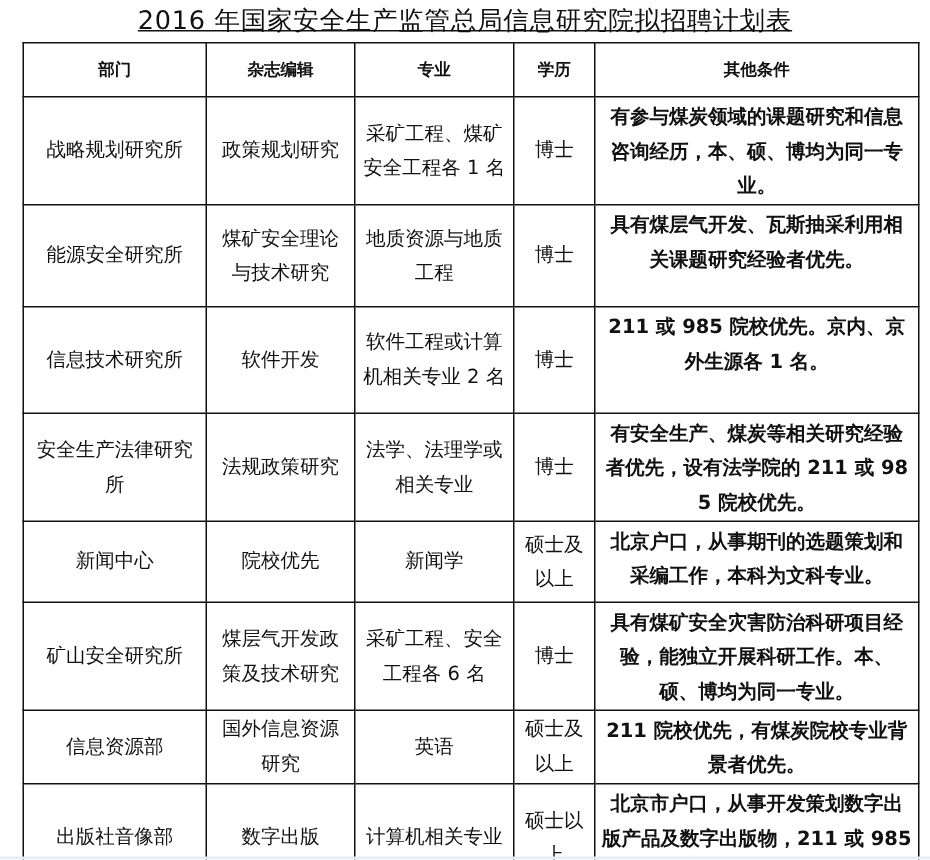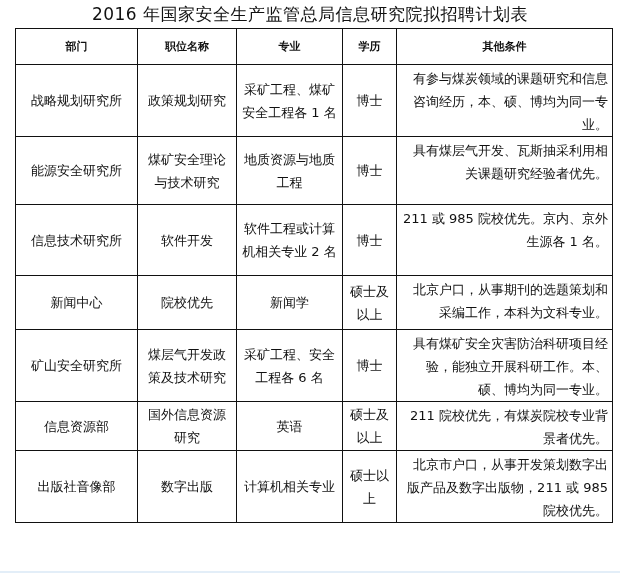--- a/index.html
+++ b/index.html
@@ -5,35 +5,36 @@
   html, body { margin: 0; padding: 0; background: #ffffff; }
   body {
     width: 620px; height: 573px; position: relative; overflow: hidden;
     font-family: "DejaVu Sans", "Liberation Sans", sans-serif;
     color: #111;
   }
   .title {
     position: absolute; left: 0; top: 2px; width: 620px;
     text-align: center; font-size: 17px; line-height: 24px; color: #111;
     letter-spacing: 0.5px;
+    text-decoration: underline;
   }
   table.plan {
     position: absolute; left: 15px; top: 28px;
     width: 597px; border-collapse: collapse; table-layout: fixed;
   }
   table.plan td, table.plan th {
     border: 1.5px solid #111; padding: 0 4px;
     font-size: 13px; line-height: 23px; vertical-align: middle;
     text-align: center; word-break: break-all;
   }
   table.plan th {
     font-weight: bold; font-size: 11px; height: 35px;
     font-family: "DejaVu Serif", "Liberation Serif", serif;
   }
-  table.plan td.other { text-align: right; vertical-align: top; padding-top: 2px; }
+  table.plan td.other { text-align: center; vertical-align: top; padding-top: 2px; font-weight: bold; }
   col.c1 { width: 122px; }
   col.c2 { width: 99px; }
   col.c3 { width: 106px; }
   col.c4 { width: 54px; }
   col.c5 { width: 216px; }
   .bottom-band {
     position: absolute; left: 0; top: 571px; width: 620px; height: 2px;
     background: #e3eef8;
   }
 </style>
@@ -46,21 +47,21 @@
   <colgroup>
     <col class="c1">
       <col class="c2">
       <col class="c3">
       <col class="c4">
       <col class="c5">
   </colgroup>
   <thead>
     <tr>
       <th>部门</th>
-      <th>职位名称</th>
+      <th>杂志编辑</th>
       <th>专业</th>
       <th>学历</th>
       <th>其他条件</th>
     </tr>
   </thead>
   <tbody id="rows">
       <tr style="height: 66px;">
         <td>战略规划研究所</td>
         <td>政策规划研究</td>
         <td>采矿工程、煤矿安全工程各 1 名</td>
@@ -73,20 +74,27 @@
         <td>地质资源与地质工程</td>
         <td>博士</td>
         <td class="other">具有煤层气开发、瓦斯抽采利用相关课题研究经验者优先。</td>
       </tr>
       <tr style="height: 71px;">
         <td>信息技术研究所</td>
         <td>软件开发</td>
         <td>软件工程或计算机相关专业 2 名</td>
         <td>博士</td>
         <td class="other">211 或 985 院校优先。京内、京外生源各 1 名。</td>
+      </tr>
+      <tr style="height: 67px;">
+        <td>安全生产法律研究所</td>
+        <td>法规政策研究</td>
+        <td>法学、法理学或相关专业</td>
+        <td>博士</td>
+        <td class="other">有安全生产、煤炭等相关研究经验者优先，设有法学院的 211 或 985 院校优先。</td>
       </tr>
       <tr style="height: 54px;">
         <td>新闻中心</td>
         <td>院校优先</td>
         <td>新闻学</td>
         <td>硕士及以上</td>
         <td class="other">北京户口，从事期刊的选题策划和采编工作，本科为文科专业。</td>
       </tr>
       <tr style="height: 65px;">
         <td>矿山安全研究所</td>

